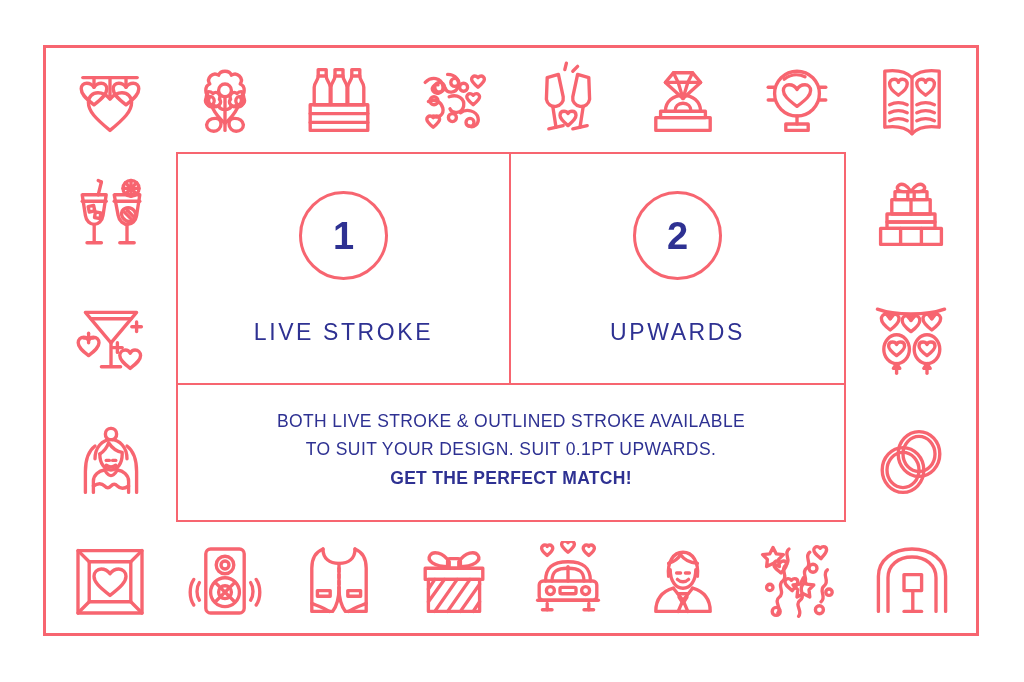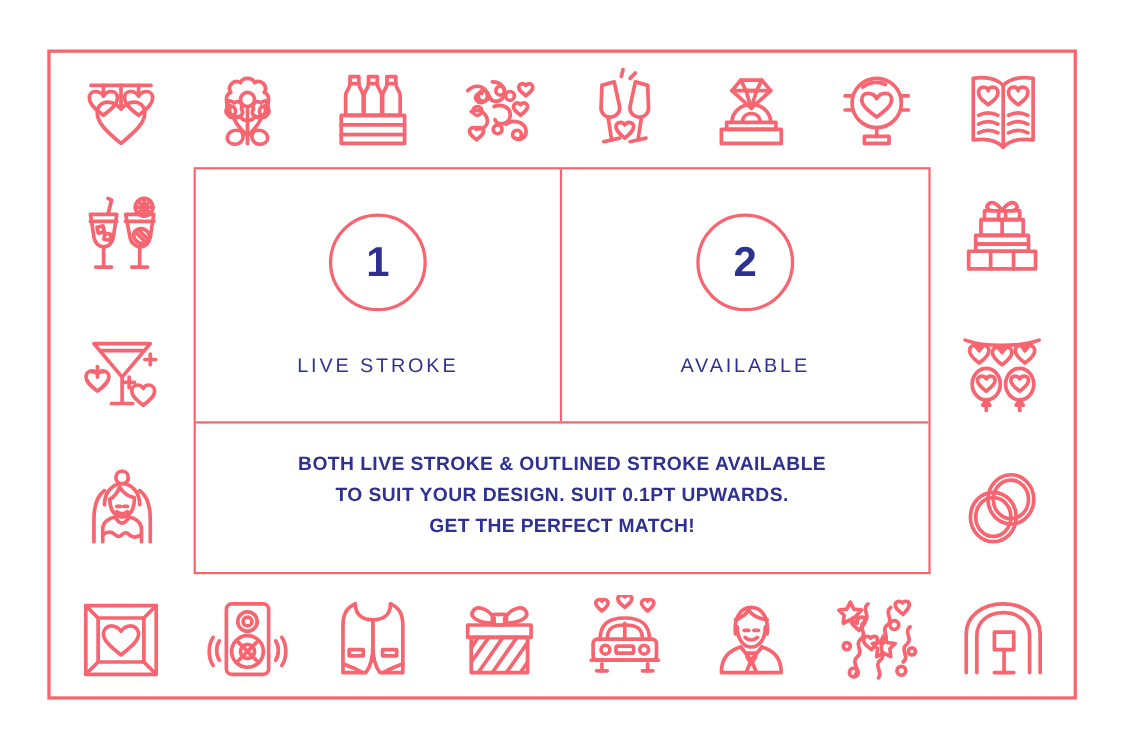--- a/index.html
+++ b/index.html
@@ -135,39 +135,39 @@
     margin-bottom: 39px;
   }
   .badge-number {
     font-size: 38px;
     font-weight: 700;
     color: #2e3192;
     line-height: 1;
     letter-spacing: 0;
   }
   .panel-label {
-    font-size: 18px;
+    font-size: 23px;
     font-weight: 400;
     color: #2e3192;
     letter-spacing: 2.6px;
     white-space: nowrap;
   }
   #panel-bottom-row {
     flex: 1 1 auto;
     display: flex;
     align-items: center;
     justify-content: center;
     text-align: center;
   }
   #caption-block {
     padding-bottom: 6px;
   }
   .caption-line {
     font-size: 17.5px;
-    font-weight: 700;
+    font-weight: 400;
     color: #2e3192;
     letter-spacing: 0.4px;
     line-height: 1.62;
     white-space: nowrap;
   }
   .caption-line.emphasis {
     font-weight: 700;
     letter-spacing: 0.3px;
     text-align: center;
   }
@@ -557,21 +557,21 @@
         <div class="badge-circle">
           <span class="badge-number">1</span>
         </div>
         <div class="panel-label">LIVE STROKE</div>
       </div>
 
       <div class="panel-cell" id="panel-cell-2">
         <div class="badge-circle">
           <span class="badge-number">2</span>
         </div>
-        <div class="panel-label">AVAILABLE</div>
+        <div class="panel-label">UPWARDS</div>
       </div>
 
     </div>
 
     <div id="panel-bottom-row">
       <div id="caption-block">
         <div class="caption-line">BOTH LIVE STROKE &amp; OUTLINED STROKE AVAILABLE</div>
         <div class="caption-line">TO SUIT YOUR DESIGN. SUIT 0.1PT UPWARDS.</div>
         <div class="caption-line emphasis">GET THE PERFECT MATCH!</div>
       </div>

